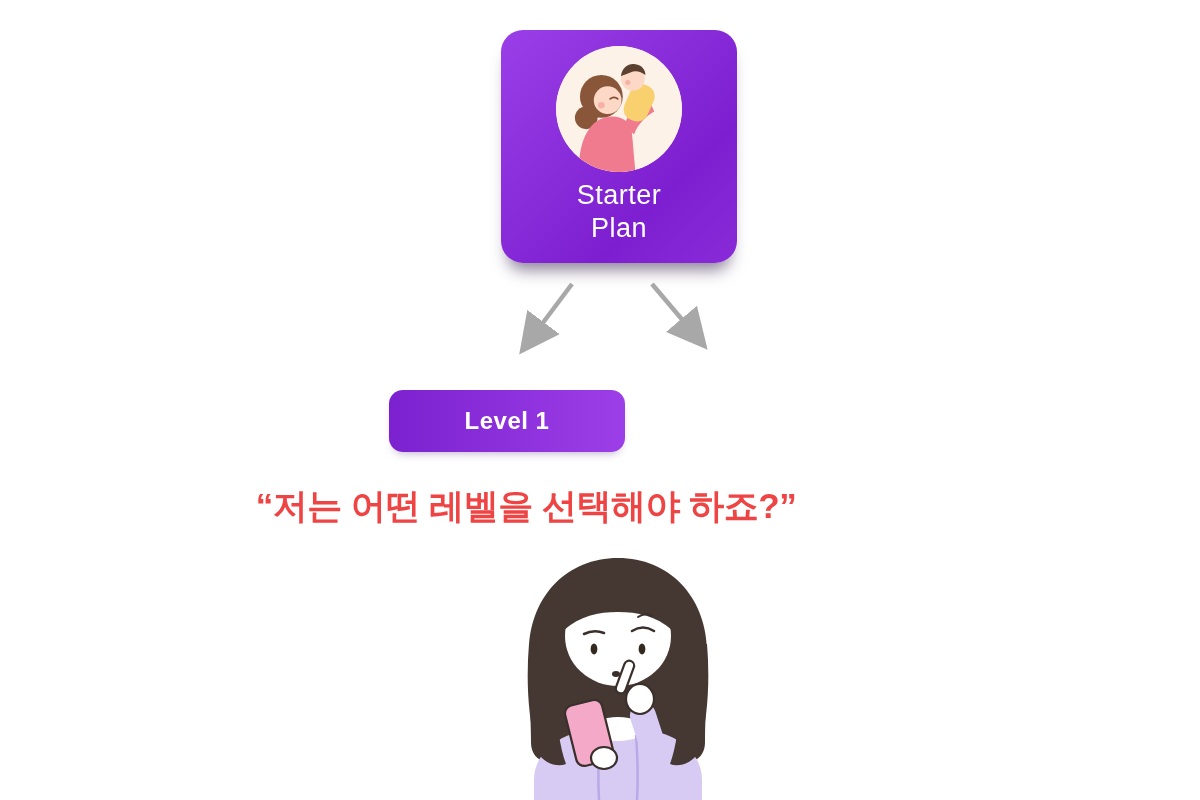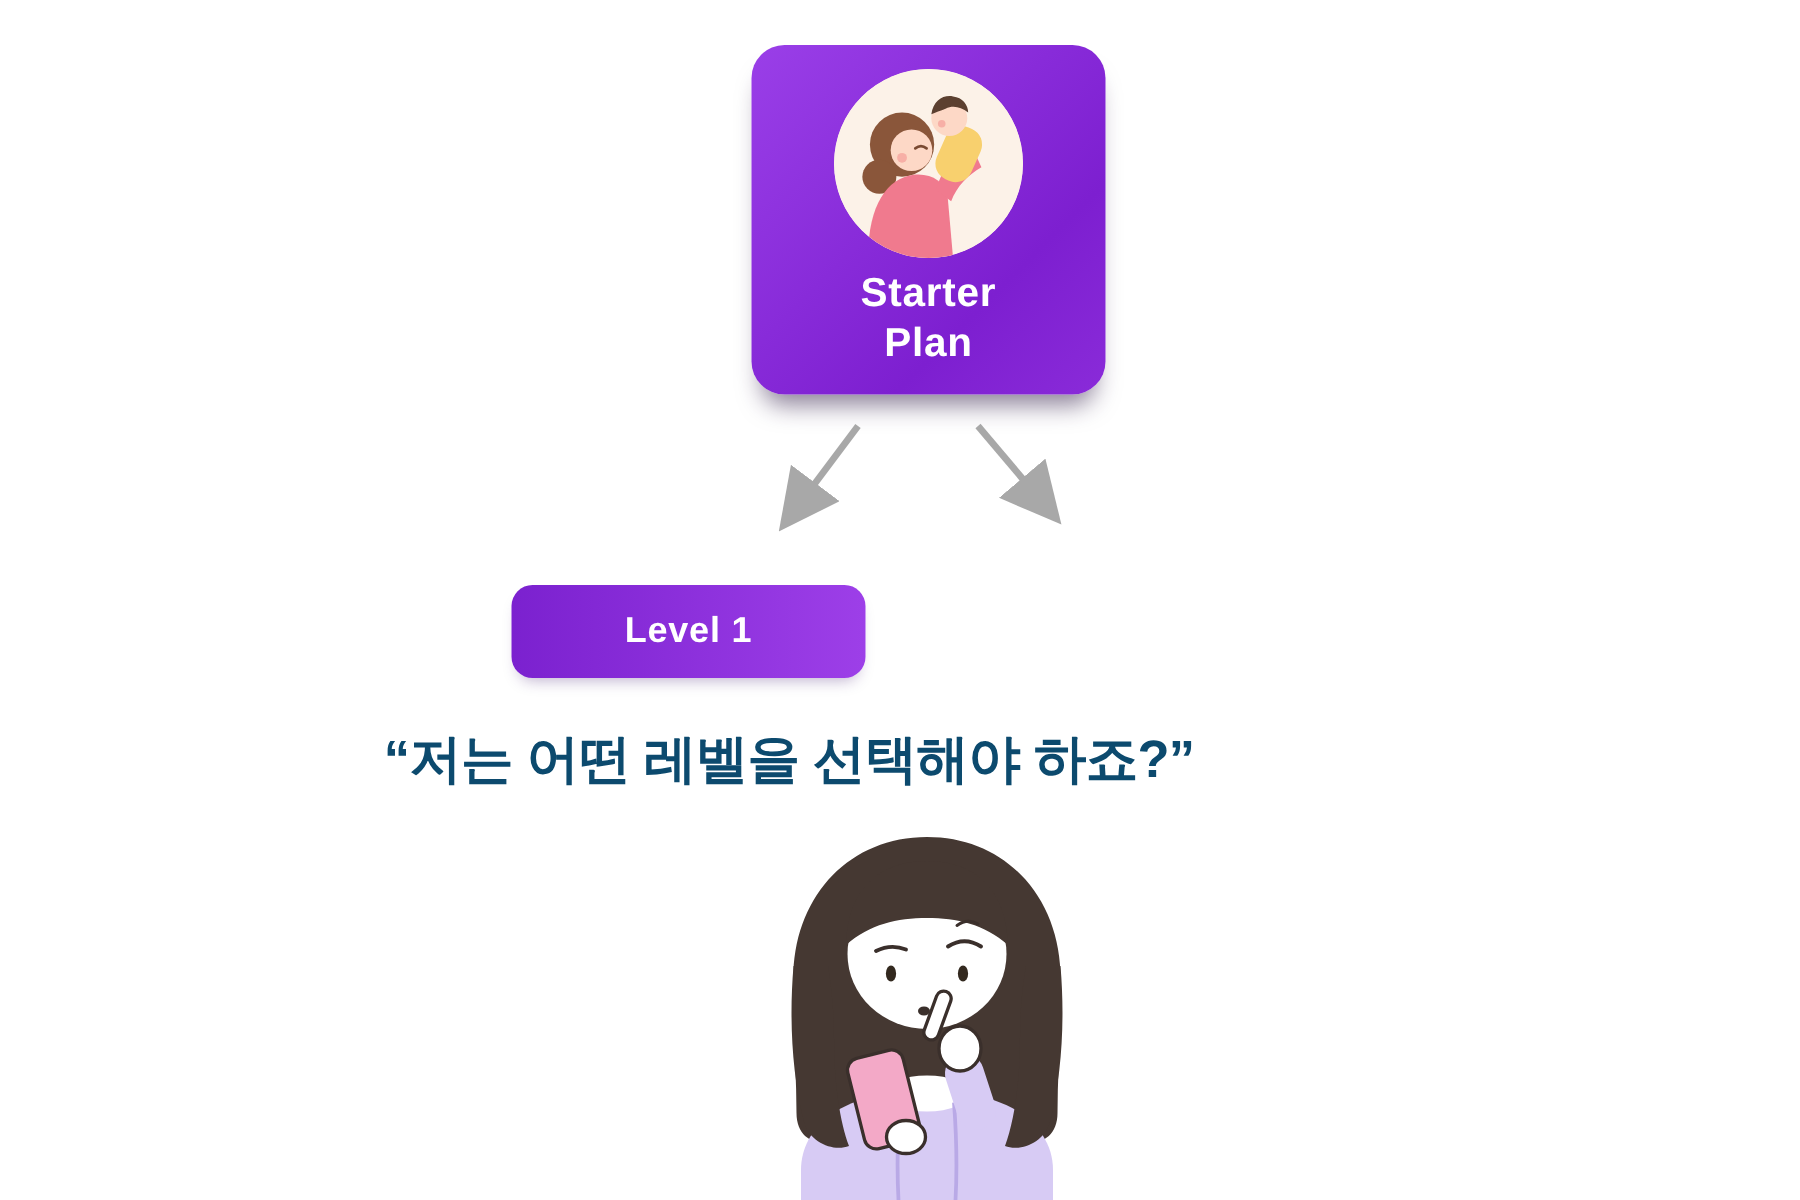--- a/index.html
+++ b/index.html
@@ -39,21 +39,21 @@
     background: #fcf2e8;
     overflow: hidden;
     flex: none;
   }
   .avatar-circle svg { display: block; width: 100%; height: 100%; }
   .card-label {
     margin-top: 7px;
     text-align: center;
     color: #ffffff;
     font-size: 27px;
-    font-weight: 700;
+    font-weight: 400;
     line-height: 1.22;
     letter-spacing: 0.5px;
   }
 
   
   .arrows {
     position: absolute;
     left: 500px;
     top: 280px;
     width: 240px;
@@ -69,32 +69,33 @@
     border: none;
     border-radius: 14px;
     background: linear-gradient(90deg, #7b21cf 0%, #9d3fe8 100%);
     color: #ffffff;
     font-family: "Liberation Sans", "DejaVu Sans", sans-serif;
     font-size: 24px;
     font-weight: 700;
     letter-spacing: 0.5px;
     cursor: pointer;
     box-shadow: 0 6px 10px -5px rgba(60, 20, 110, 0.35);
+    margin-left: 48px;
   }
   .level-1 { left: 341px; }
   .level-2 { left: 672px; }
 
   
   .question {
     position: absolute;
     left: 0;
     top: 483px;
     width: 1052px;
     text-align: center;
-    color: #0c4a6e;
+    color: #ef4444;
     font-size: 35px;
     font-weight: 800;
     letter-spacing: -0.5px;
   }
 
   
   .girl {
     position: absolute;
     left: 468px;
     top: 552px;

